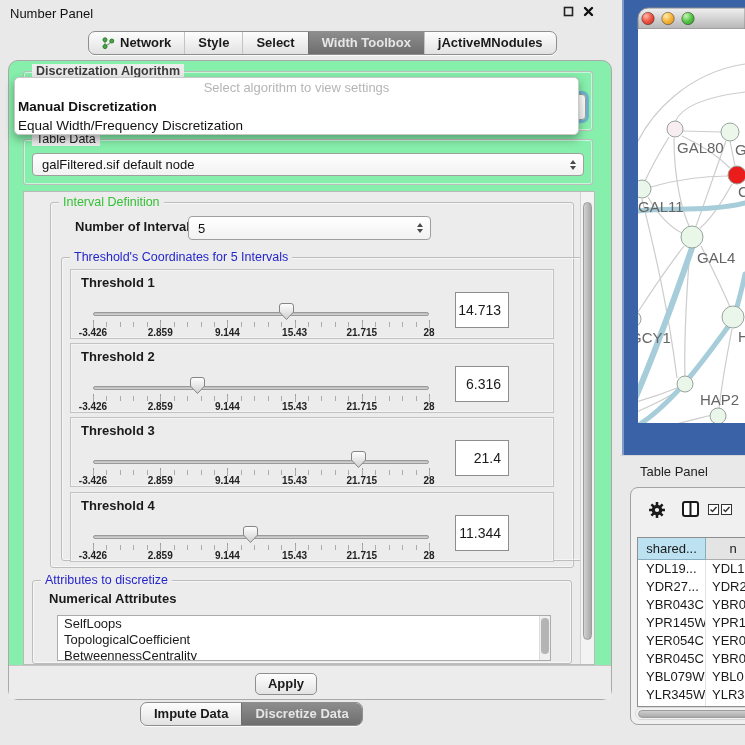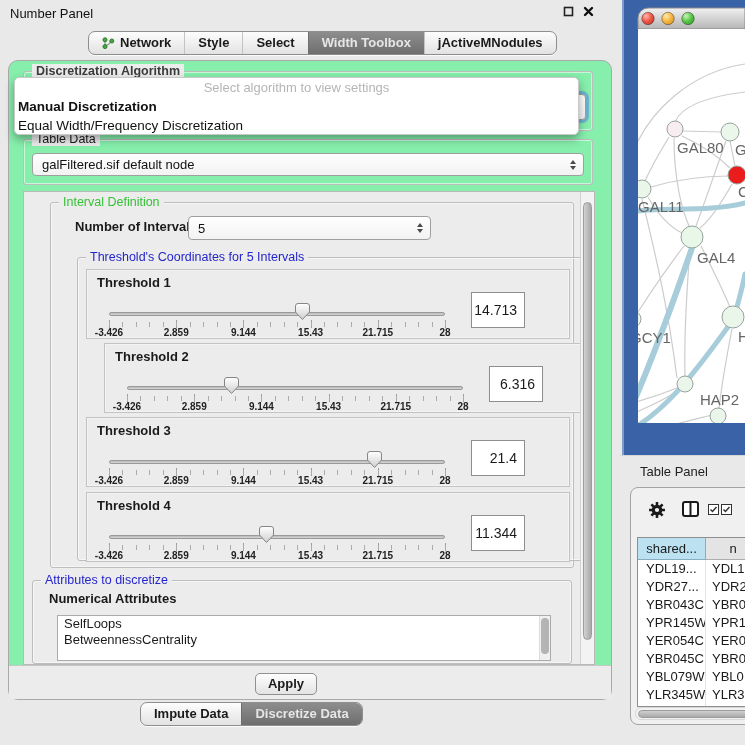--- a/index.html
+++ b/index.html
@@ -210,42 +210,42 @@
 
         <div style="position:absolute; left:24px; top:16px; font-size:13px; font-weight:bold;">Number of Intervals</div>
         <div class="combo" style="left:137px; top:13px; width:243px; height:24px;">
           <span>5</span>
           <span class="arrows">
               <span class="arr-up"></span>
               <span class="arr-dn"></span>
             </span>
         </div>
 
-        <div class="gbox" style="left:26px; top:54px; width:602px; height:304px;">
+        <div class="gbox" style="left:10px; top:54px; width:602px; height:304px;">
           <span class="gtitle blue">Threshold's Coordinates for 5 Intervals</span>
           <div id="thresholds">
               <div class="threshold-panel" style="top: 11px;">
                 <div class="t-label">Threshold 1</div>
                 <div class="track"></div>
                 <svg class="thumb" style="left:207.4px" width="17" height="19" viewBox="0 0 17 19">
                   <path d="M4 1.5 H13 A2.5 2.5 0 0 1 15.5 4 V10 L8.5 17.5 L1.5 10 V4 A2.5 2.5 0 0 1 4 1.5 Z" fill="url(#thg)" stroke="#858585"></path>
                 </svg>
                 <div class="ticks-major"></div>
                 <div class="ticks-minor"></div>
                 <div class="tick-labels">
                   <span style="left:22px">-3.426</span>
                   <span style="left:89.2px">2.859</span>
                   <span style="left:156.4px">9.144</span>
                   <span style="left:223.60000000000002px">15.43</span>
                   <span style="left:290.8px">21.715</span>
                   <span style="left:358px">28</span>
                 </div>
                 <div class="vbox">14.713</div>
               </div>
-              <div class="threshold-panel" style="top: 85px; margin-left: 18px;">
+              <div class="threshold-panel" style="top: 85px;">
                 <div class="t-label">Threshold 2</div>
                 <div class="track"></div>
                 <svg class="thumb" style="left:117.7px" width="17" height="19" viewBox="0 0 17 19">
                   <path d="M4 1.5 H13 A2.5 2.5 0 0 1 15.5 4 V10 L8.5 17.5 L1.5 10 V4 A2.5 2.5 0 0 1 4 1.5 Z" fill="url(#thg)" stroke="#858585"></path>
                 </svg>
                 <div class="ticks-major"></div>
                 <div class="ticks-minor"></div>
                 <div class="tick-labels">
                   <span style="left:22px">-3.426</span>
                   <span style="left:89.2px">2.859</span>
@@ -295,20 +295,21 @@
             </div>
         </div>
       </div>
 
       <div class="gbox" style="left:8px; top:388px; width:540px; height:84px;">
         <span class="gtitle blue">Attributes to discretize</span>
         <div class="attr-label">Numerical Attributes</div>
         <div class="attr-list">
           <div id="attr-items">
               <div class="attr-item">SelfLoops</div>
+              <div class="attr-item">TopologicalCoefficient</div>
               <div class="attr-item">BetweennessCentrality</div>
             </div>
           <div class="attr-vscroll">
             <div class="attr-vthumb"></div>
           </div>
         </div>
       </div>
 
       <div class="vscroll">
         <div class="vthumb" style="top:10px; height:438px;"></div>

